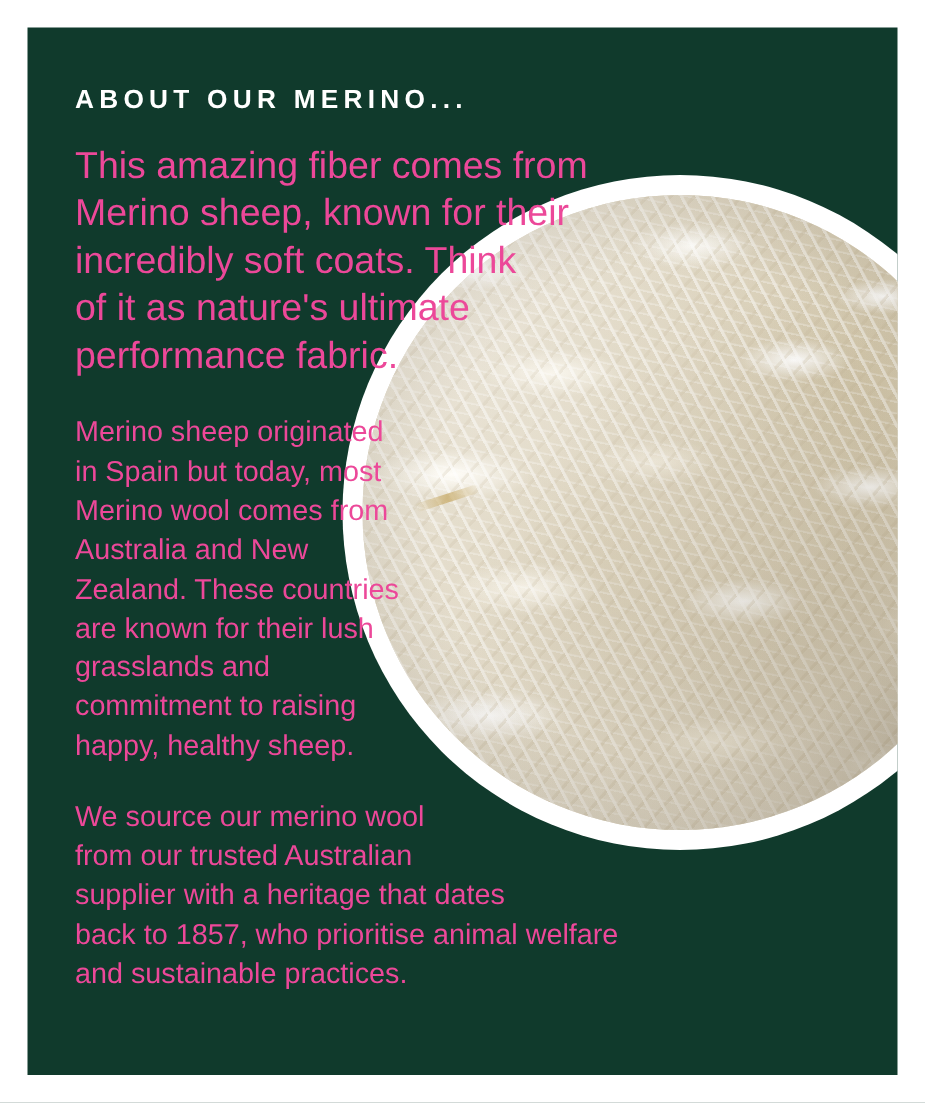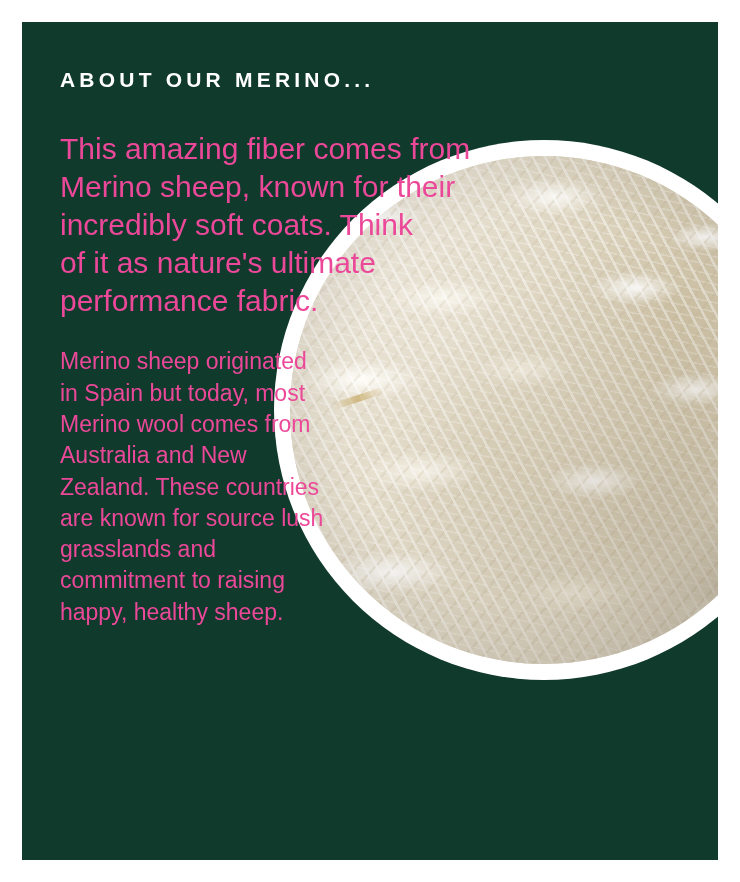--- a/index.html
+++ b/index.html
@@ -111,21 +111,21 @@
     left: 38px;
     top: 46px;
     width: 560px;
   }
 
   .eyebrow {
     color: #ffffff;
     font-size: 21px;
     font-weight: bold;
     letter-spacing: 4.2px;
-    margin: 0 0 38px 0;
+    margin: 0 0 22px 0;
   }
 
   .para {
     color: #ec4899;
     margin: 0;
     white-space: pre-line;
   }
 
   .para.lead {
     font-size: 30px;
@@ -167,20 +167,25 @@
       <p class="para lead">This amazing fiber comes from
 Merino sheep, known for their
 incredibly soft coats. Think
 of it as nature's ultimate
 performance fabric.</p>
       <p class="para mid">Merino sheep originated
 in Spain but today, most
 Merino wool comes from
 Australia and New
 Zealand. These countries
-are known for source lush
+are known for their lush
 grasslands and
 commitment to raising
 happy, healthy sheep.</p>
+      <p class="para last">We source our merino wool
+from our trusted Australian
+supplier with a heritage that dates
+back to 1857, who prioritise animal welfare
+and sustainable practices.</p>
     </div>
 
   </div>
 </div>
 
 </body></html>

